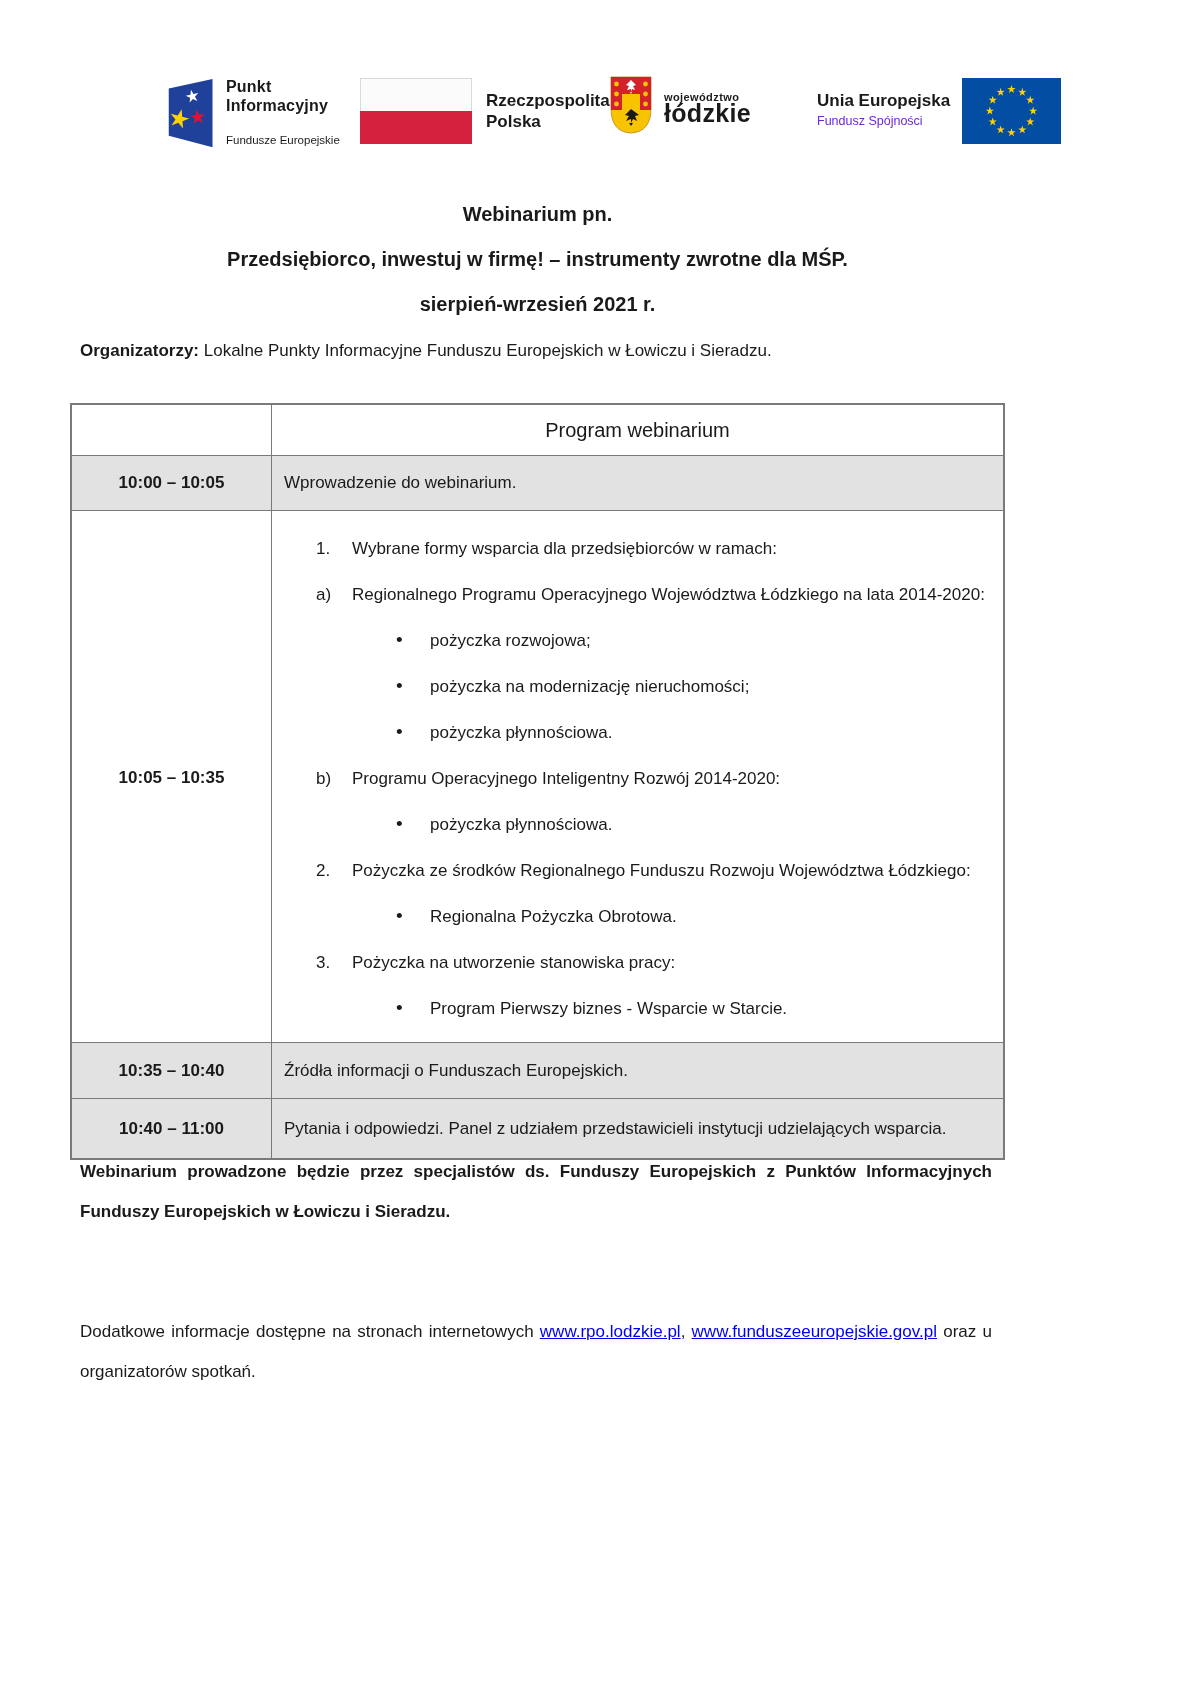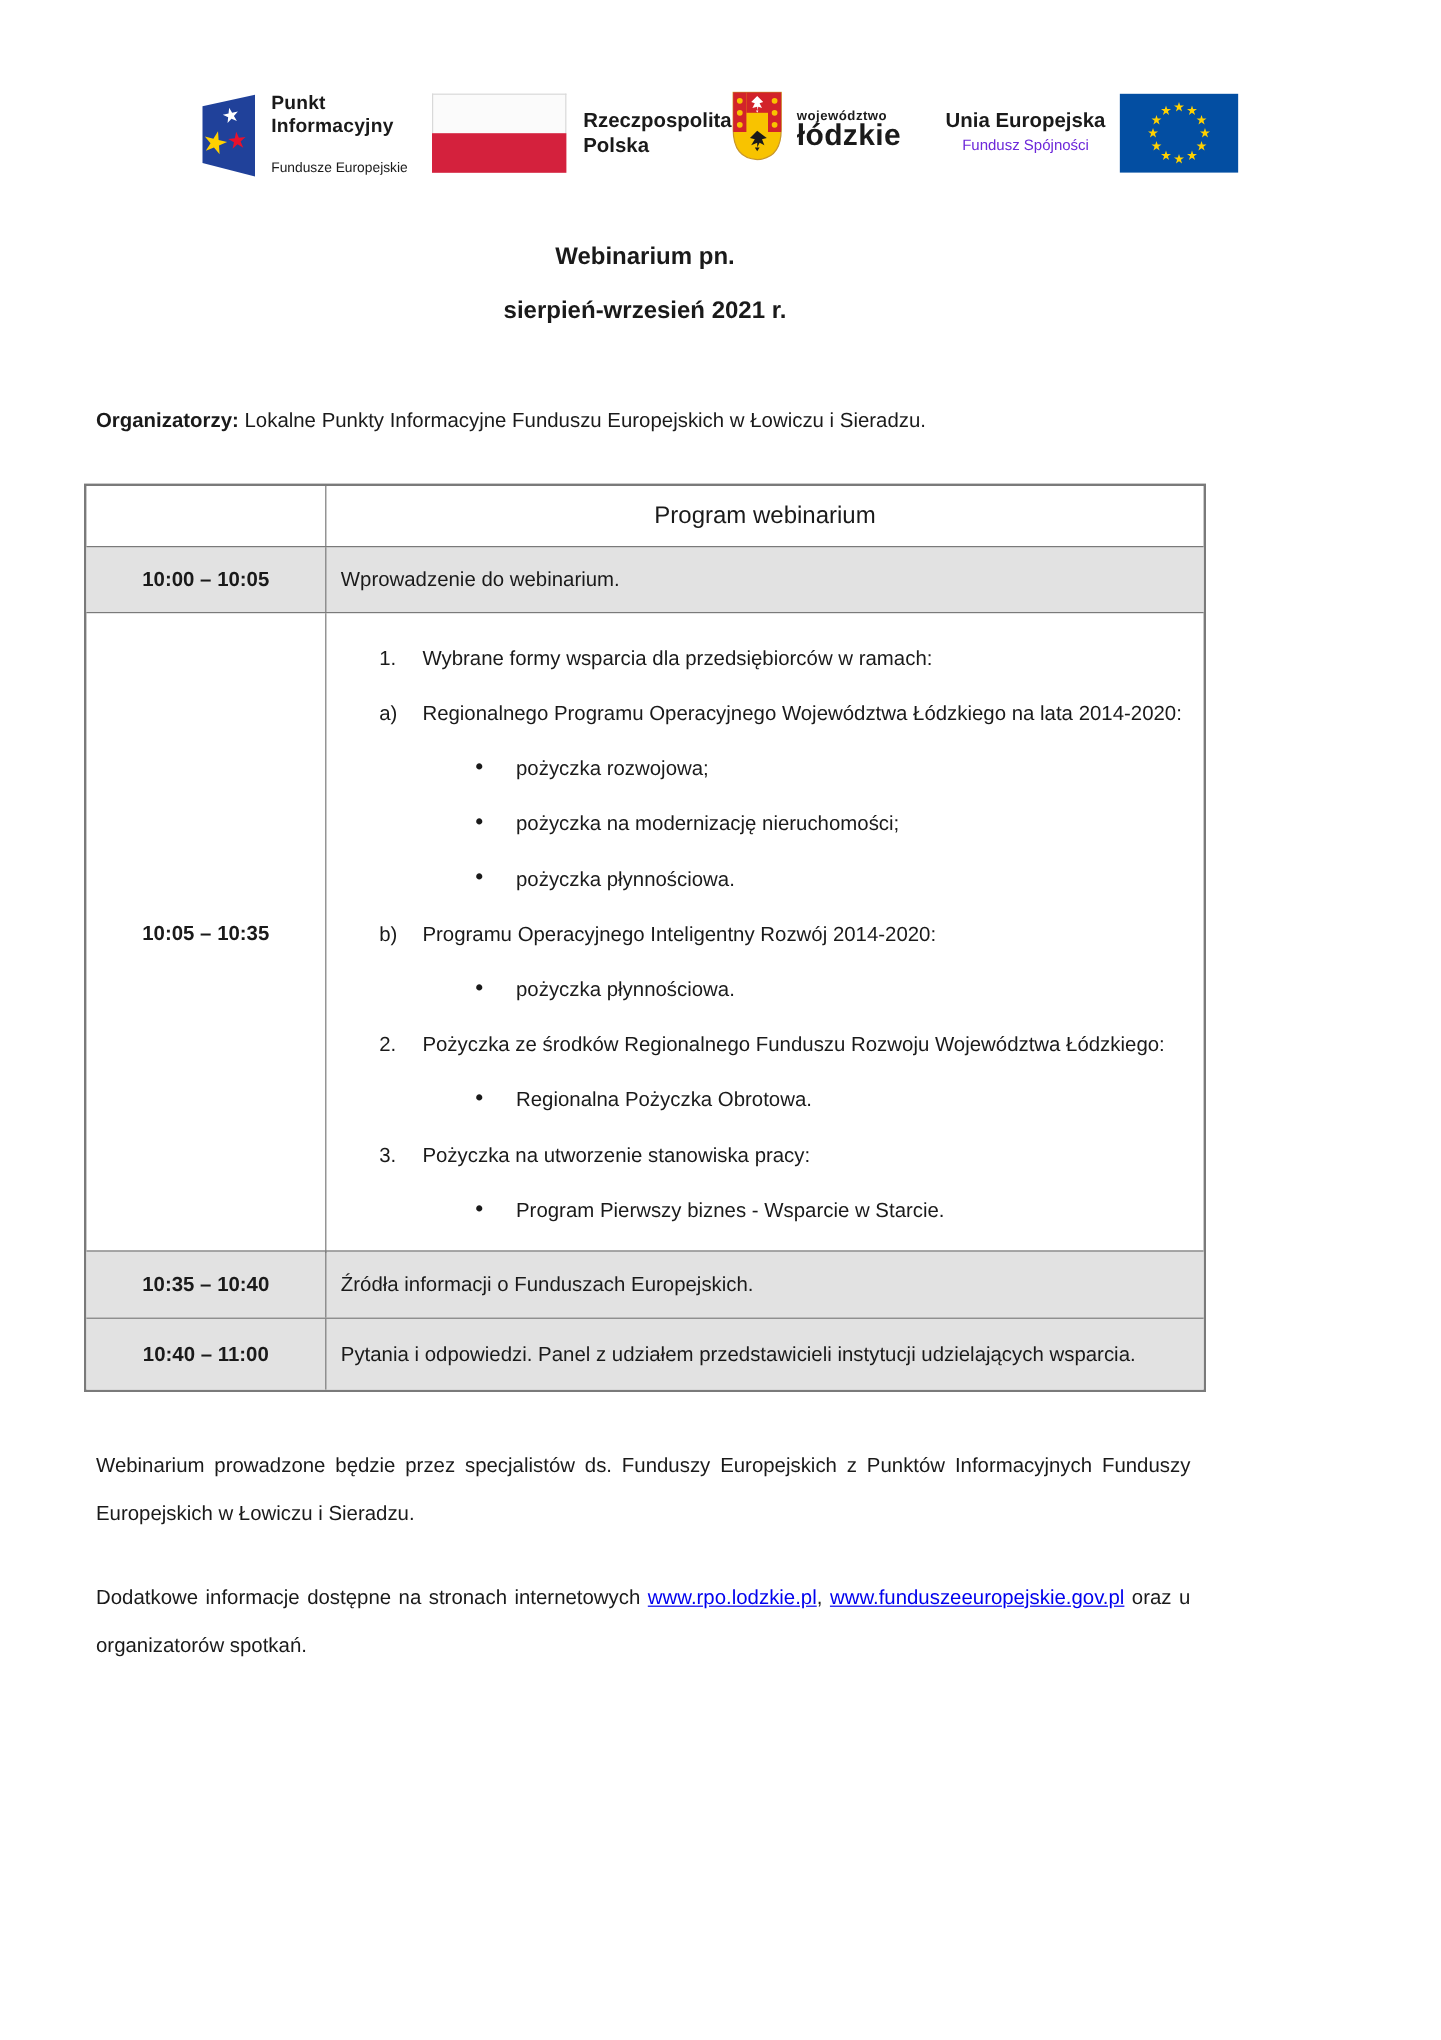--- a/index.html
+++ b/index.html
@@ -27,21 +27,21 @@
   .logo-pl{left:360px;top:10px;}
   .pl-flag{width:112px;height:66px;box-sizing:border-box;}
   .pl-flag .w{height:33px;background:#fbfbfb;border:1px solid #d9d9d9;border-bottom:none;box-sizing:border-box;}
   .pl-flag .r{height:33px;background:var(--flag-red);}
   .logo-pl-text{margin-left:14px;font-weight:bold;font-size:17px;line-height:21px;}
   .logo-lodz{left:610px;top:8px;}
   .logo-lodz-text{margin-left:12px;line-height:14px;}
   .logo-lodz-text .s{font-size:11px;font-weight:bold;letter-spacing:.4px;}
   .logo-lodz-text .b{font-size:25px;font-weight:bold;letter-spacing:.3px;margin-top:2px;}
   .logo-eu{left:788px;top:10px;}
-  .logo-eu-text{text-align:center;margin-right:12px;line-height:19px;}
+  .logo-eu-text{text-align:left;margin-right:12px;line-height:19px;margin-left:29px;}
   .logo-eu-text .b{font-weight:bold;font-size:17px;}
   .logo-eu-text .s{font-size:12.5px;color:#6d28d9;margin-top:2px;}
   
   .title{position:absolute;left:70px;top:192px;width:935px;text-align:center;
          font-weight:bold;font-size:20px;line-height:45px;}
   
   .organizers{position:absolute;left:80px;top:341px;width:920px;font-size:17px;}
   .organizers b{font-weight:bold;}
   
   .ptable{position:absolute;left:70px;top:403px;width:935px;border:2px solid var(--border);box-sizing:border-box;}
@@ -59,21 +59,21 @@
   .prow.r3{height:56px;}
   .prow.r4{height:60px;}
   
   .agenda-item{display:flex;margin-bottom:25px;font-size:17px;line-height:21px;}
   .agenda-item.lvl1{padding-left:44px;}
   .agenda-item.lvl1 .agenda-marker{width:36px;flex:none;}
   .agenda-item.lvl2{padding-left:124px;}
   .agenda-item.lvl2 .agenda-marker{width:34px;flex:none;font-size:19px;line-height:20px;}
   
   .para{position:absolute;left:80px;width:912px;font-size:17px;line-height:40px;text-align:justify;}
-  .para1{top:1202px;}
+  .para1{top:1152px;font-weight:bold;}
   .para2{top:1312px;}
   .para a{color:var(--link);text-decoration:underline;}
   
   .footnote{position:absolute;left:70px;top:1614px;width:935px;text-align:center;
             font-style:italic;font-size:17px;line-height:27px;}
   .page-edge-fragment{position:absolute;left:25px;top:1691px;width:37px;height:9px;background:#2d5596;}
 </style>
 </head>
 <body>
 
@@ -150,20 +150,21 @@
           <use href="#st" transform="translate(27,32) scale(0.85)"></use>
           <use href="#st" transform="translate(29.8,21.5) scale(0.85)"></use>
           <use href="#st" transform="translate(37.5,13.8) scale(0.85)"></use>
         </g>
       </svg>
     </div>
   </div>
 
   <div class="title">
     <div>Webinarium pn.</div>
+    <div>Przedsiębiorco, inwestuj w firmę! – instrumenty zwrotne dla MŚP.</div>
     <div>sierpień-wrzesień 2021 r.</div>
   </div>
 
   <div class="organizers">
     <b>Organizatorzy:</b><span> Lokalne Punkty Informacyjne Funduszu Europejskich w Łowiczu i Sieradzu.</span>
   </div>
 
   <div class="ptable">
 
     <div class="prow hdr">

